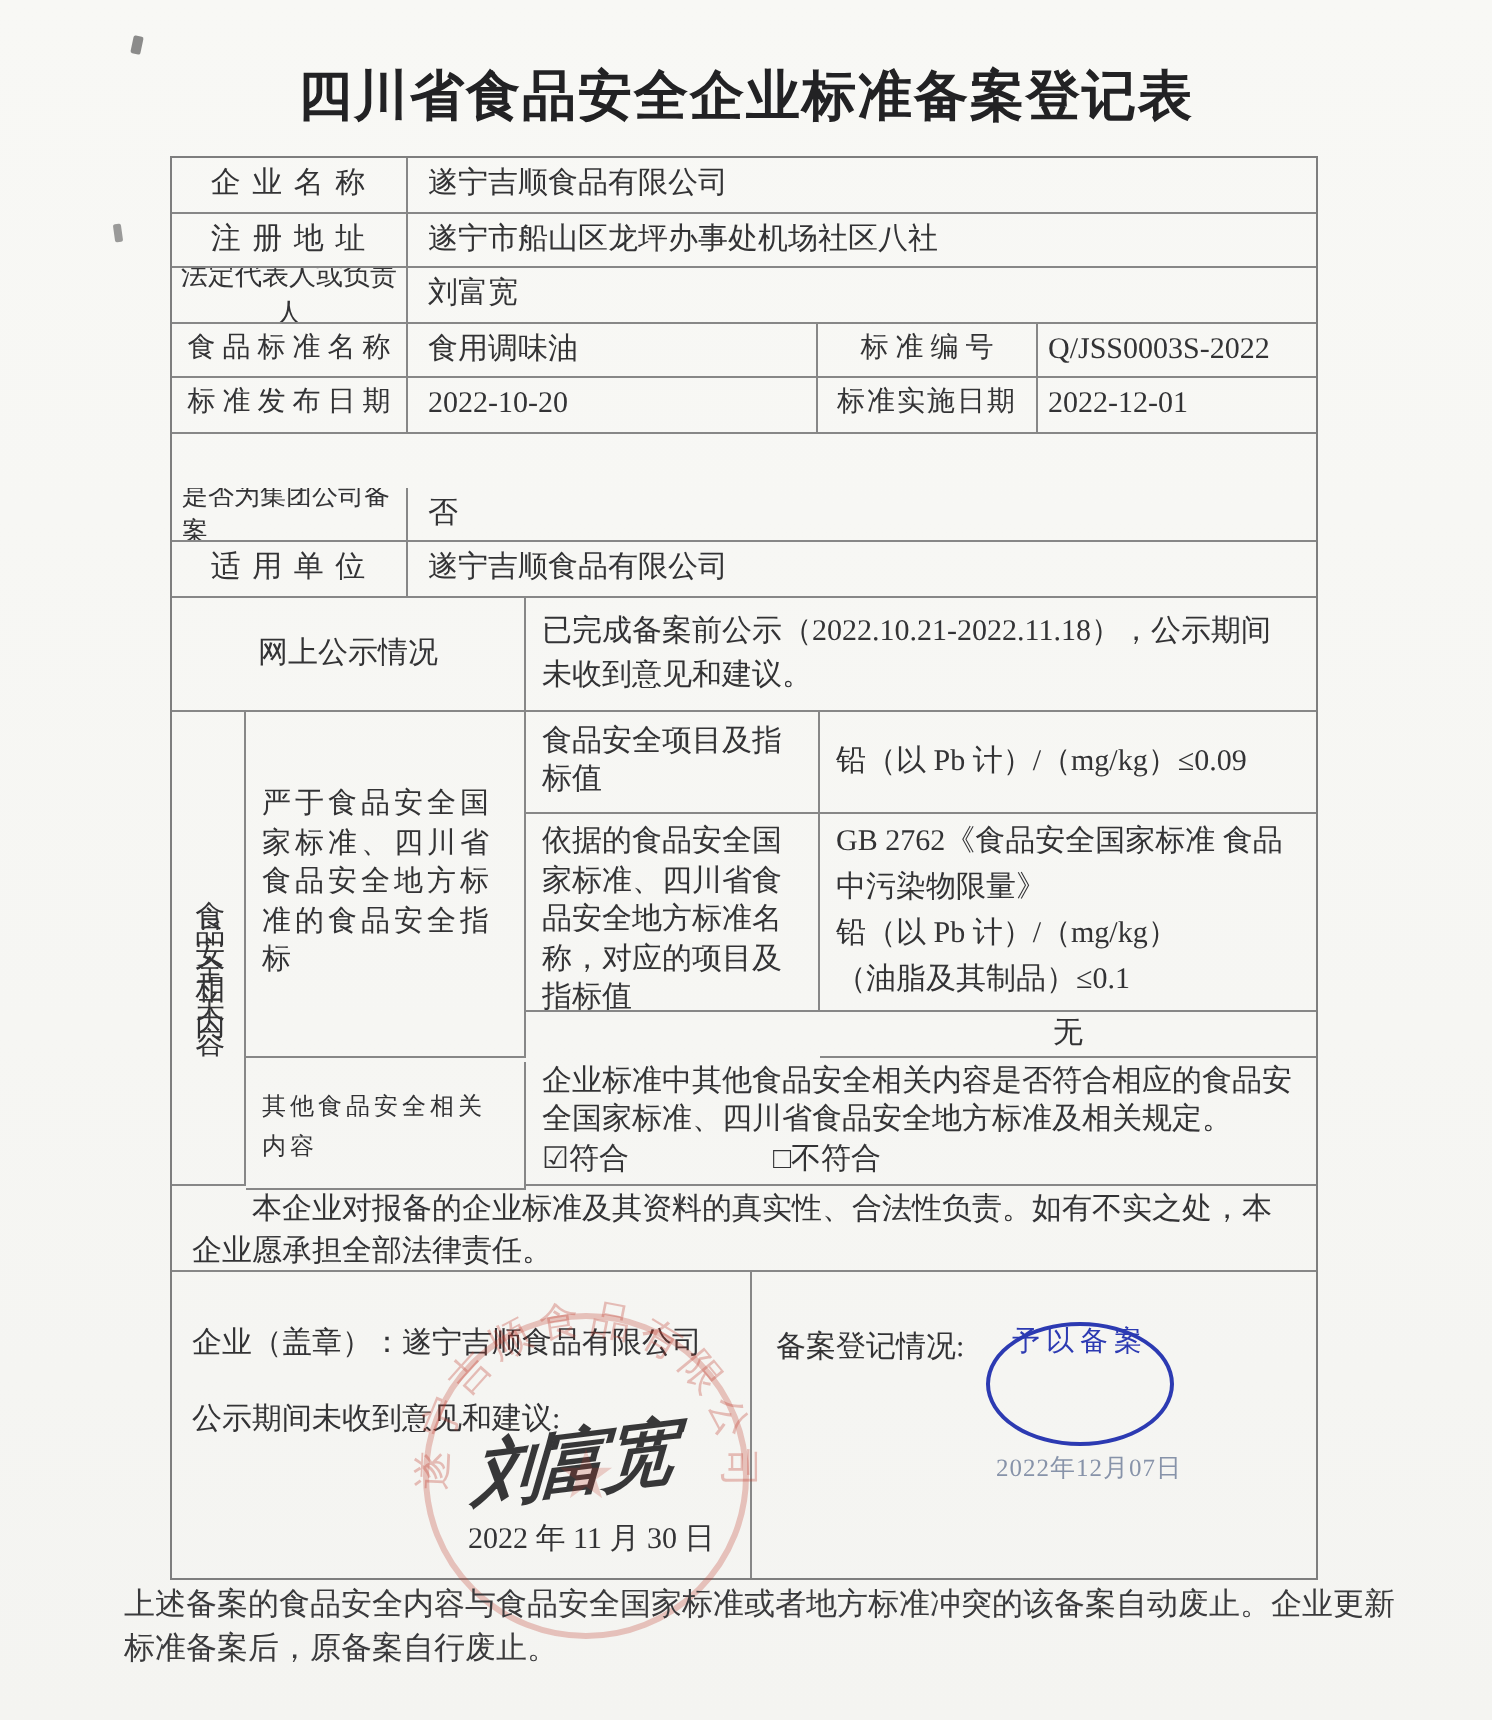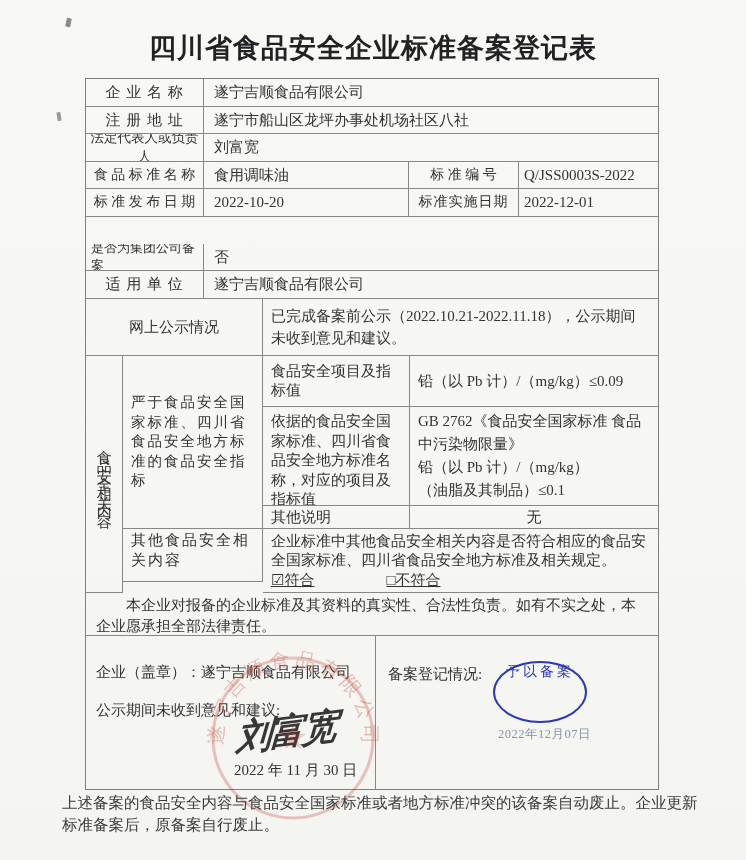--- a/index.html
+++ b/index.html
@@ -38,21 +38,21 @@
   .ls2{letter-spacing:2px;}
   .top{align-items:flex-start;}
   .pad{padding:5px 8px;}
   .pre{white-space:pre-line;}
   .vtext{
     writing-mode:vertical-lr;text-orientation:upright;
     letter-spacing:9px;font-size:15px;
   }
   .wrap{display:block;}
   .q{margin:0;line-height:19px;}
-  .checkline{margin-top:1px;display:flex;gap:72px;line-height:19px;text-decoration:underline;}
+  .checkline{margin-top:1px;display:flex;gap:72px;line-height:19px;}
   .decl{margin:0;text-indent:2em;line-height:21px;padding:2px 10px 0 10px;}
   .footer{
     position:absolute;left:62px;top:792px;width:642px;
     font-size:15.5px;line-height:21.5px;color:#3a3a3c;
   }
   
   .sigline{position:absolute;font-size:15px;white-space:nowrap;}
   .handwriting{
     position:absolute;left:150px;top:72px;
     font-size:36px;font-weight:bold;color:#1d1d1f;
@@ -123,24 +123,23 @@
 
     <div class="cell pad" style="left:177px;top:277px;width:147px;height:51px;line-height:19px">食品安全项目及指标值</div>
     <div class="cell no-r pad" style="left:324px;top:277px;width:248px;height:51px">铅（以 Pb 计）/（mg/kg）≤0.09</div>
 
     <div class="cell pad top" style="left:177px;top:328px;width:147px;height:99px;line-height:19.5px">依据的食品安全国家标准、四川省食品安全地方标准名称，对应的项目及指标值</div>
     <div class="cell no-r pad pre" style="left:324px;top:328px;width:248px;height:99px;line-height:23px">GB 2762《食品安全国家标准 食品
 中污染物限量》
 铅（以 Pb 计）/（mg/kg）
 （油脂及其制品）≤0.1</div>
 
-    <div class="cell pad" style="left:177px;top:427px;width:147px;height:23px">其他说明</div>
     <div class="cell no-r c" style="left:324px;top:427px;width:248px;height:23px">无</div>
 
-    <div class="cell pad ls2" style="left:37px;top:439px;width:140px;height:64px;font-size:15px;line-height:20px">其他食品安全相关内容</div>
+    <div class="cell pad ls2" style="left:37px;top:452px;width:140px;height:64px;font-size:12px;line-height:20px">其他食品安全相关内容</div>
     <div class="cell no-r pad top" style="left:177px;top:450px;width:395px;height:64px;padding-top:3px">
       <div class="wrap">
         <p class="q">企业标准中其他食品安全相关内容是否符合相应的食品安全国家标准、四川省食品安全地方标准及相关规定。</p>
         <div class="checkline">
           <span>☑符合</span>
           <span>□不符合</span>
         </div>
       </div>
     </div>
 

